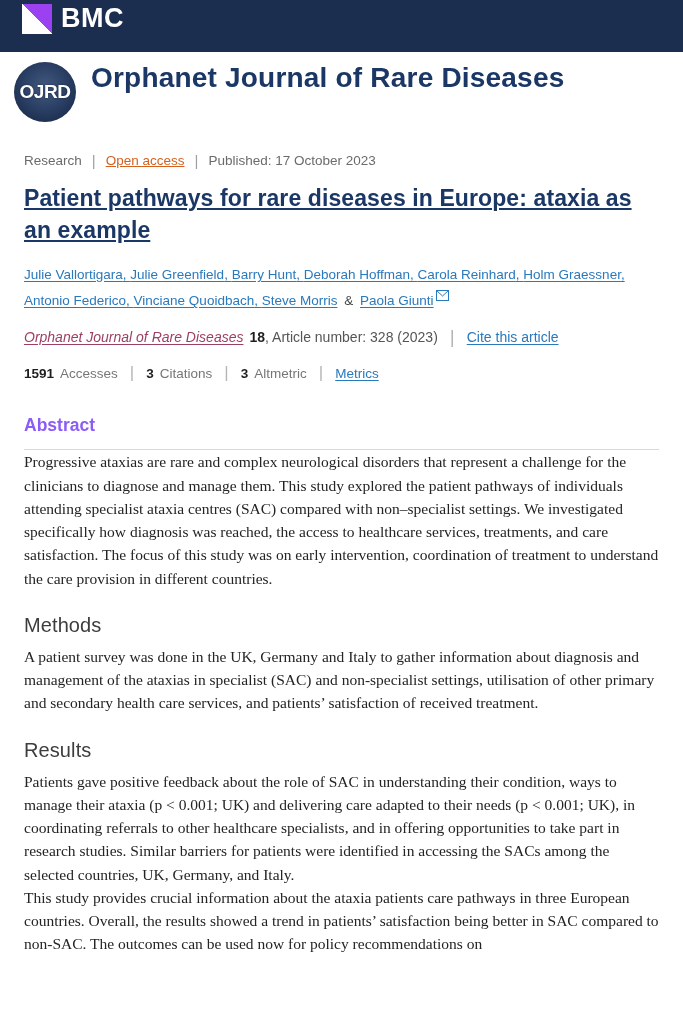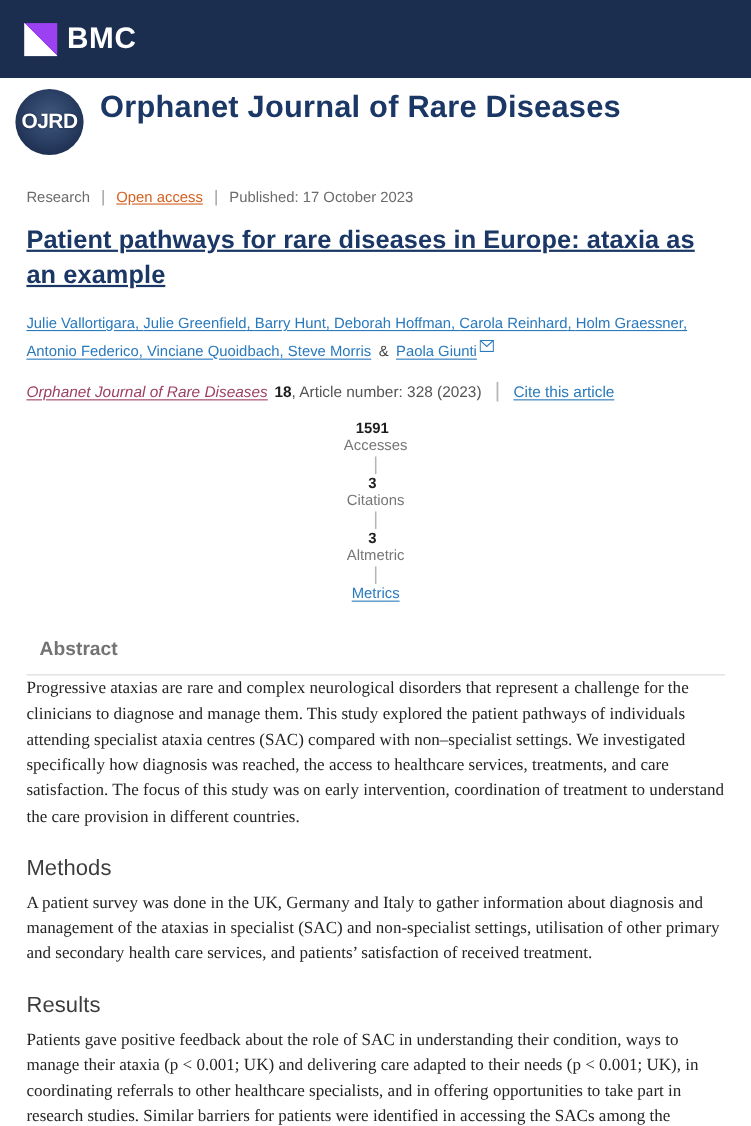--- a/index.html
+++ b/index.html
@@ -1,22 +1,22 @@
 <!DOCTYPE html>
 <html><head>
 <meta charset="utf-8">
 <style>
   * { margin: 0; padding: 0; box-sizing: border-box; }
   html, body { width: 683px; height: 1024px; overflow: hidden; background: #ffffff; }
   body { font-family: "Liberation Sans", sans-serif; }
 
   
   .topbar {
-    height: 71px; background: #1c2e4f;
-    display: flex; align-items: center; padding: 18px 22px;
+    height: 52px; background: #1c2e4f;
+    display: flex; align-items: flex-end; padding: 18px 22px;
   }
   .bmc-logo { display: flex; align-items: center; gap: 9px; cursor: pointer; }
   .bmc-mark {
     width: 30px; height: 30px; display: inline-block;
     background: linear-gradient(to bottom left, #9c41f2 0%, #9c41f2 49.5%, #ffffff 50%, #ffffff 100%);
   }
   .bmc-text {
     color: #ffffff; font-size: 27px; font-weight: 700; letter-spacing: 0.5px;
   }
   .tagline {
@@ -73,29 +73,29 @@
   .journal-link {
     color: #9d3f63; font-style: italic; text-decoration: underline;
     text-underline-offset: 2px; cursor: pointer; font-family: "Liberation Sans", sans-serif;
   }
   .citation-row .vol { color: #1e1e1e; font-weight: 700; margin-left: 6px; }
   .citation-row .artnum { color: #555; }
   .citation-row .pipe2 { color: #b5b5b5; margin: 0 12px; font-size: 19px; font-weight: 300; }
   .cite-link { color: #2979bd; text-decoration: underline; text-underline-offset: 2px; cursor: pointer; }
 
   .metrics-row {
-    margin-top: 15px; display: flex; align-items: center; font-size: 13.5px; color: #767676; flex-direction: column;
+    margin-top: 15px; display: flex; align-items: center; font-size: 13.5px; color: #767676;
   }
   .metrics-row b { color: #1e1e1e; font-weight: 700; margin-right: 6px; }
   .metrics-row .pipe2 { color: #b5b5b5; margin: 0 12px; font-size: 17px; }
   .metrics-link { color: #2979bd; text-decoration: underline; text-underline-offset: 2px; cursor: pointer; }
 
   
   .abstract-heading {
-    margin-top: 32px; font-size: 17.5px; font-weight: 700; color: #737373; margin-left: 12px;
+    margin-top: 32px; font-size: 17.5px; font-weight: 700; color: #8b5cf6;
   }
   .abs-divider { border: none; border-top: 1px solid #d9d9d9; margin: 13px 0 0 0; }
 
   .sec-heading {
     font-size: 20px; font-weight: 400; color: #3d3d3d; margin-top: 24px; margin-bottom: 8px;
     letter-spacing: 0.1px;
   }
   .sec-text {
     font-family: "Liberation Serif", serif; font-size: 15.5px; line-height: 1.5;
     color: #242424; max-width: 648px; text-align: left;

